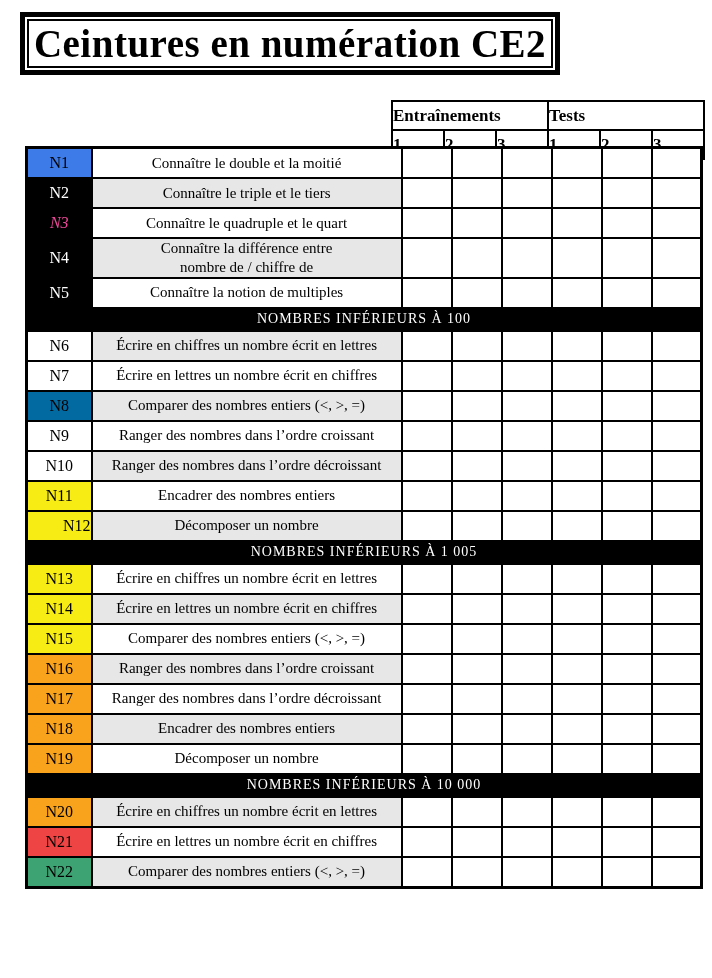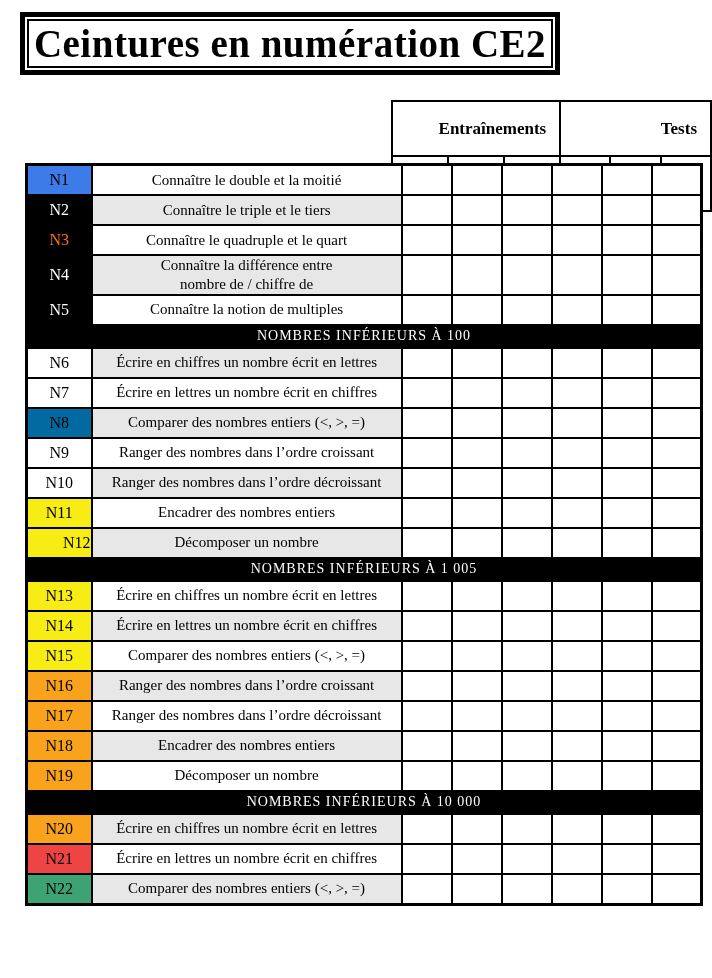--- a/index.html
+++ b/index.html
@@ -44,31 +44,31 @@
     top: 100px; left: 391px;
     border-collapse: collapse;
     table-layout: fixed;
   }
   .header-table th {
     border: 2px solid #000;
     background: #fff;
     font-family: "Liberation Serif", serif;
     font-weight: bold;
     font-size: 17px;
-    text-align: right;
-    padding: 13px;
+    text-align: left;
+    padding: 0;
     margin-top: 36px;
   }
   .header-table .group-row th { height: 27px; }
   .header-table .num-row th { height: 27px; width: 50px; }
 
   
   .skills-table {
     position: absolute;
-    top: 163px; left: 25px;
+    top: 146px; left: 25px;
     border-collapse: collapse;
     table-layout: fixed;
     border: 3px solid #000;
   }
   .skills-table td {
     border: 2px solid #000;
     padding: 0;
     text-align: center;
     vertical-align: middle;
     font-family: "Liberation Serif", serif;
@@ -147,21 +147,21 @@
           <td class="label-cell" style="background: rgb(0, 0, 0); color: rgb(255, 255, 255);">N2</td>
           <td class="desc-cell" style="background: rgb(231, 231, 231);">Connaître le triple et le tiers</td>
           <td class="check-cell"></td>
           <td class="check-cell"></td>
           <td class="check-cell"></td>
           <td class="check-cell"></td>
           <td class="check-cell"></td>
           <td class="check-cell"></td>
         </tr>
         <tr class="skill-row">
-          <td class="label-cell" style="background: rgb(0, 0, 0); color: #f97316;">N3</td>
+          <td class="label-cell" style="background: rgb(0, 0, 0); color: #ec4899; font-style: italic;">N3</td>
           <td class="desc-cell">Connaître le quadruple et le quart</td>
           <td class="check-cell"></td>
           <td class="check-cell"></td>
           <td class="check-cell"></td>
           <td class="check-cell"></td>
           <td class="check-cell"></td>
           <td class="check-cell"></td>
         </tr>
         <tr class="skill-row">
           <td class="label-cell" style="background: rgb(0, 0, 0); color: rgb(255, 255, 255);">N4</td>

